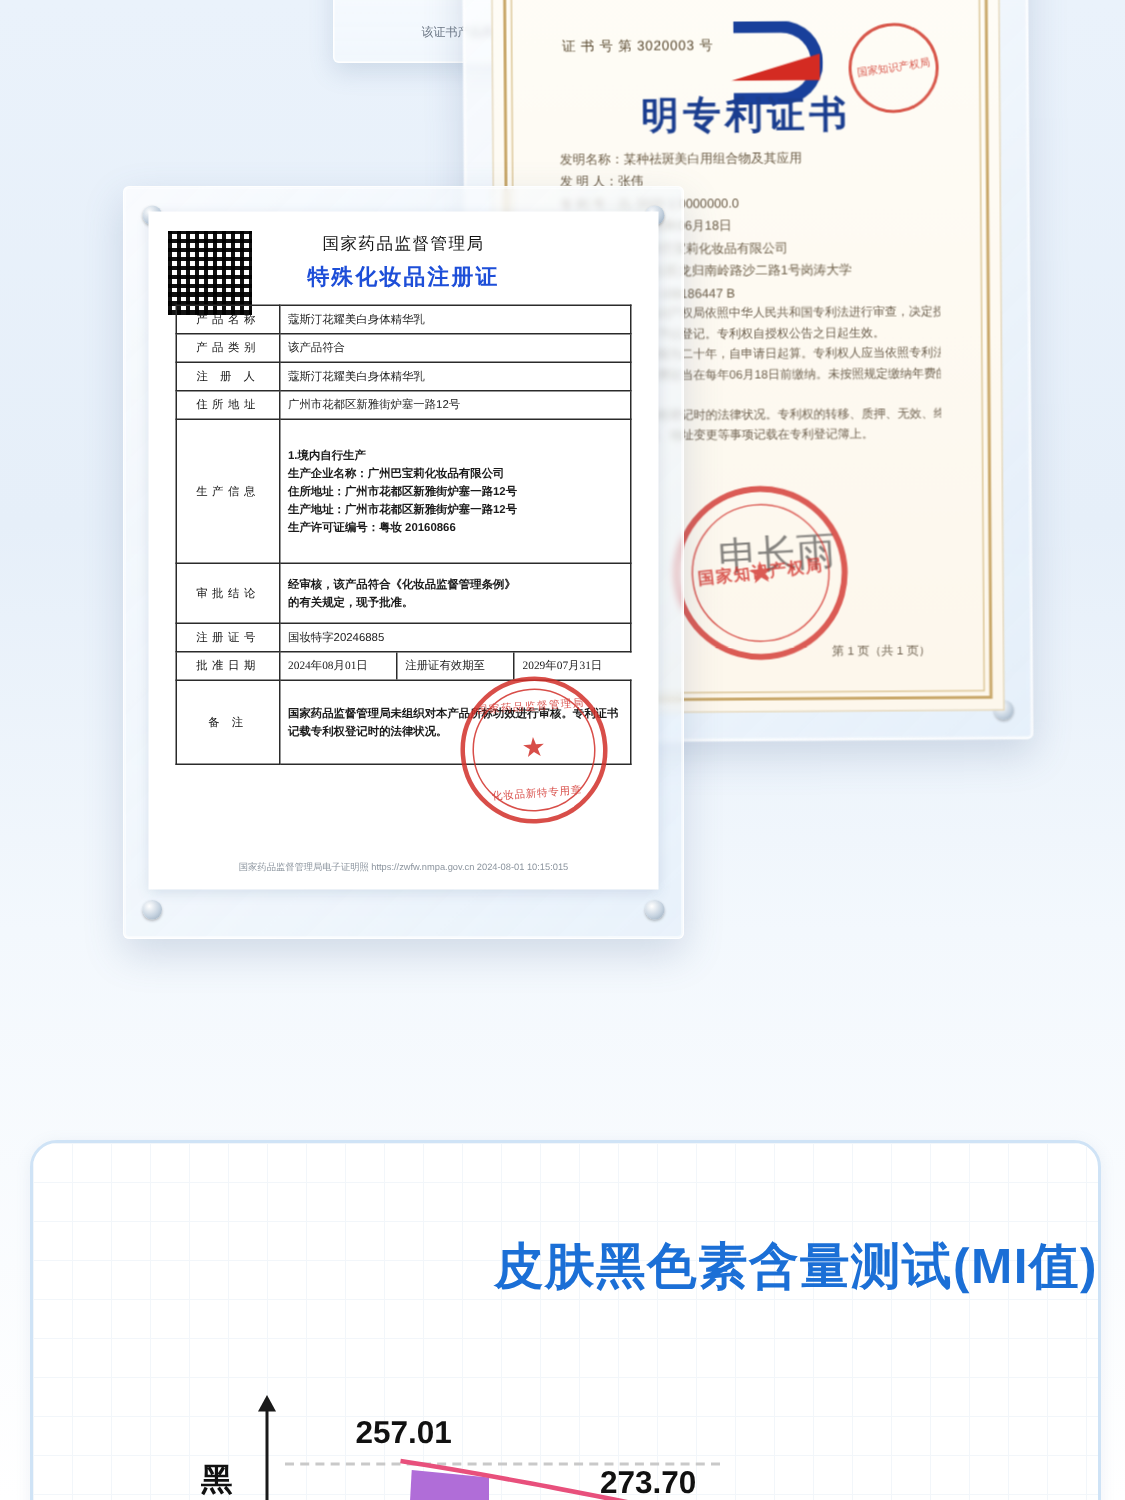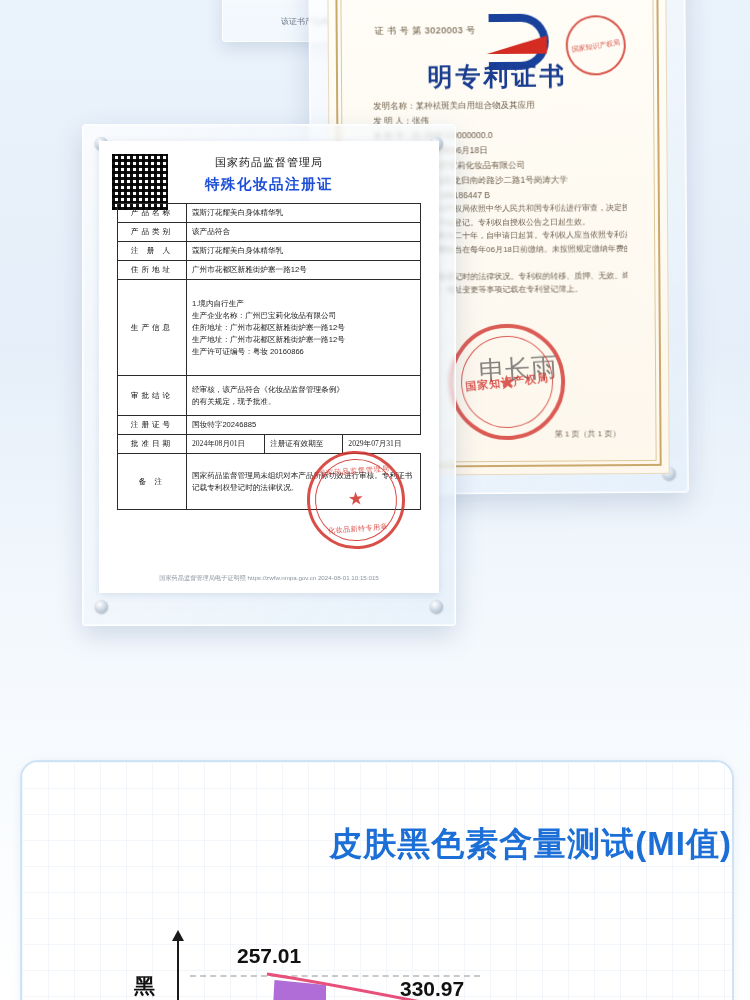--- a/index.html
+++ b/index.html
@@ -114,21 +114,21 @@
   .cos-head{position:absolute;left:0;right:0;top:14px;text-align:center;}
   .cos-org{font-size:11px;color:#111;letter-spacing:1px;}
   .cos-title{font-size:14.5px;font-weight:bold;color:#1d4ed8;letter-spacing:1.5px;margin-top:5px;}
 
   table.cos-table{
     position:absolute;left:18px;top:62px;width:304px;border-collapse:collapse;
     font-size:7.6px;color:#1b1b1b;table-layout:fixed;
   }
   table.cos-table td{border:1px solid #2b2b2b;padding:3px 5px;vertical-align:middle;line-height:12px;}
   td.lab{width:58px;text-align:center;letter-spacing:3px;color:#111;}
-  .multi{white-space:pre-line;line-height:11.5px;}
+  .multi{white-space:pre-line;line-height:11.5px;font-weight:bold;}
   .cell-split{padding:0 !important;border:none !important;}
   .sub{display:flex;}
   .sub>div{border-left:1px solid #2b2b2b;padding:3px 5px;flex:1;font-family:Liberation Serif, serif;}
   .sub>div:first-child{border-left:none;}
 
   .cos-seal{
     position:absolute;right:34px;bottom:44px;width:92px;height:92px;border-radius:50%;
     border:3px solid #d2302a;opacity:.85;transform:rotate(-4deg);
   }
   .cos-seal .ring{position:absolute;left:5px;top:5px;right:5px;bottom:5px;border:1px solid #d2302a;border-radius:50%;}
@@ -313,20 +313,20 @@
   <div class="grid"></div>
 
   <div class="chart-title">皮肤黑色素含量测试(MI值)</div>
 
   <div class="axis-y"></div>
   <div class="y-label">黑</div>
 
   <div class="dash1"></div>
 
   <div class="val1">257.01</div>
-  <div class="val2">330.97</div>
+  <div class="val2">273.70</div>
 
   <div class="bar1"></div>
 
   <svg class="curve" viewBox="0 0 560 135" preserveAspectRatio="none">
     <path d="M95,42 C200,58 320,86 470,112" fill="none" stroke="#e8507c" stroke-width="3"></path>
   </svg>
 </div>
 
 </body></html>

